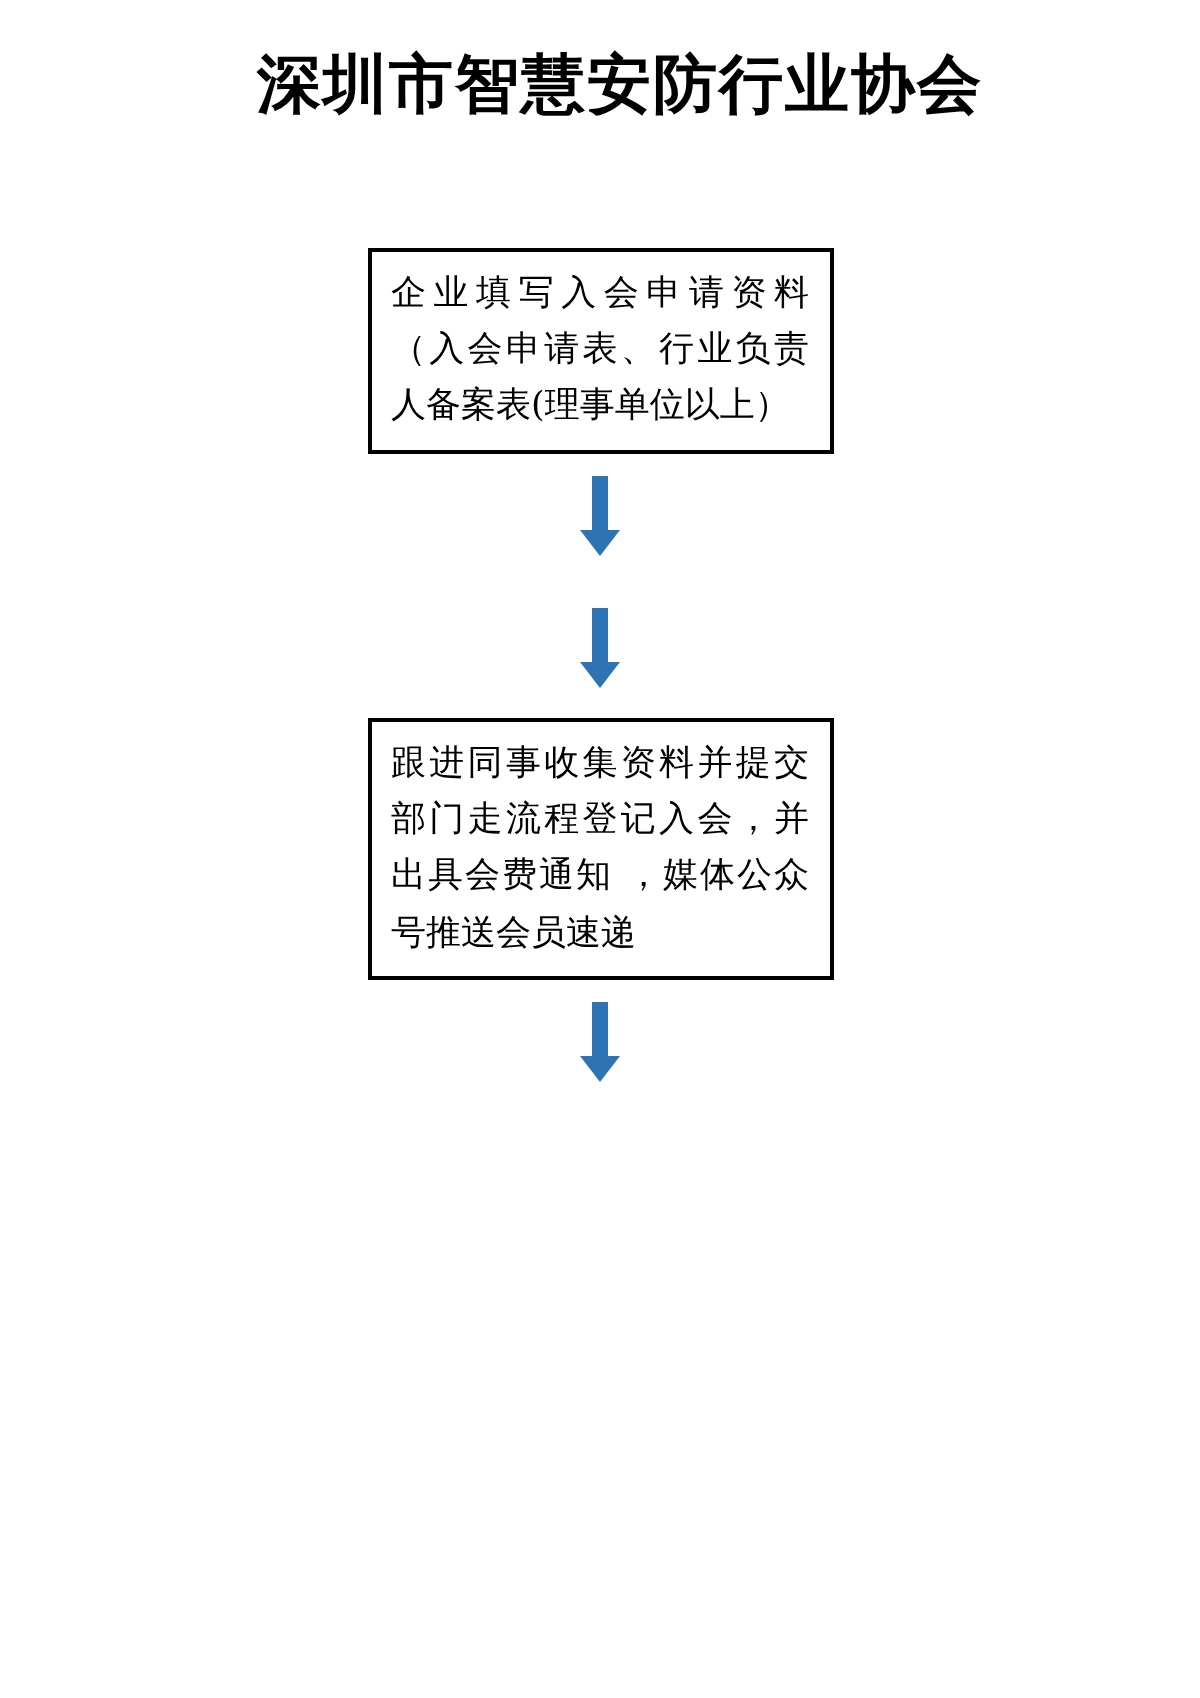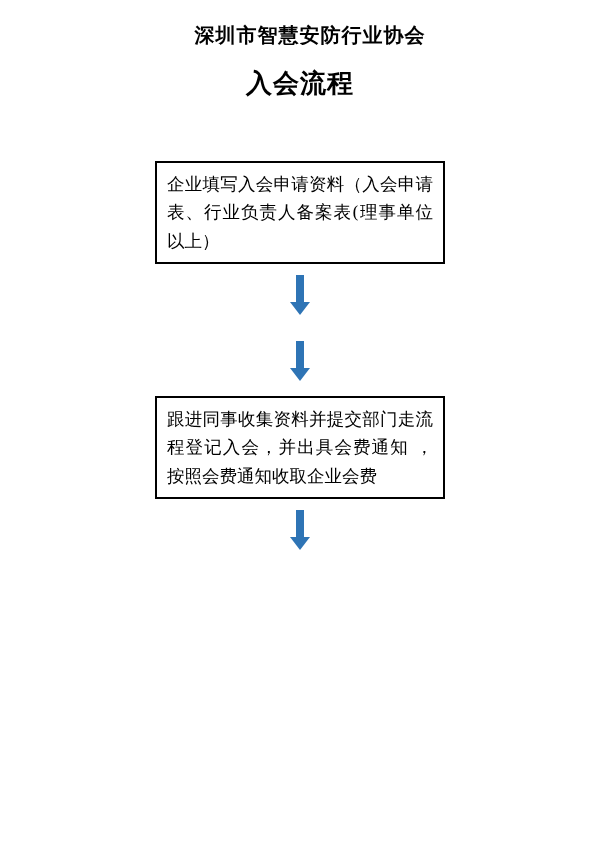--- a/index.html
+++ b/index.html
@@ -14,41 +14,41 @@
     overflow: hidden;
   }
   .page {
     width: 600px;
     height: 849px;
     padding-top: 22px;
     overflow: hidden;
   }
   .title {
     text-align: center;
-    font-size: 20px;
+    font-size: 32px;
     font-weight: bold;
     letter-spacing: 1px;
     line-height: 1.3;
     padding-left: 20px;
   }
   .subtitle {
     text-align: center;
     font-size: 26px;
     font-weight: bold;
     letter-spacing: 1px;
     margin-top: 18px;
   }
   .flow {
     margin-top: 60px;
     display: flex;
     flex-direction: column;
     align-items: center;
   }
   .step-box {
-    width: 290px;
+    width: 233px;
     border: 2px solid #000000;
     padding: 7px 10px;
     font-size: 17.5px;
     line-height: 1.62;
     text-align: justify;
     background: #ffffff;
   }
   .arrow {
     display: flex;
     flex-direction: column;
@@ -67,41 +67,40 @@
     border-right: 10px solid transparent;
     border-top: 13px solid var(--arrow-color, #2E74B5);
   }
 </style>
 </head>
 <body>
 
 <div class="page">
 
   <div class="title">深圳市智慧安防行业协会</div>
-  <div class="subtitle">入会流程</div>
 
   <div class="flow">
 
     <div class="step-box">
       <span>企业填写入会申请资料（入会申请表、行业负责人备案表(理事单位以上）</span>
     </div>
 
     <div class="arrow">
       <div class="arrow-shaft"></div>
       <div class="arrow-head"></div>
     </div>
 
 
     <div class="arrow">
       <div class="arrow-shaft"></div>
       <div class="arrow-head"></div>
     </div>
 
     <div class="step-box">
-      <span>跟进同事收集资料并提交部门走流程登记入会，并出具会费通知 ，按照会费通知收取企业会费</span>
+      <span>跟进同事收集资料并提交部门走流程登记入会，并出具会费通知 ，媒体公众号推送会员速递</span>
     </div>
 
     <div class="arrow">
       <div class="arrow-shaft"></div>
       <div class="arrow-head"></div>
     </div>
 
 
   </div>
 </div>

